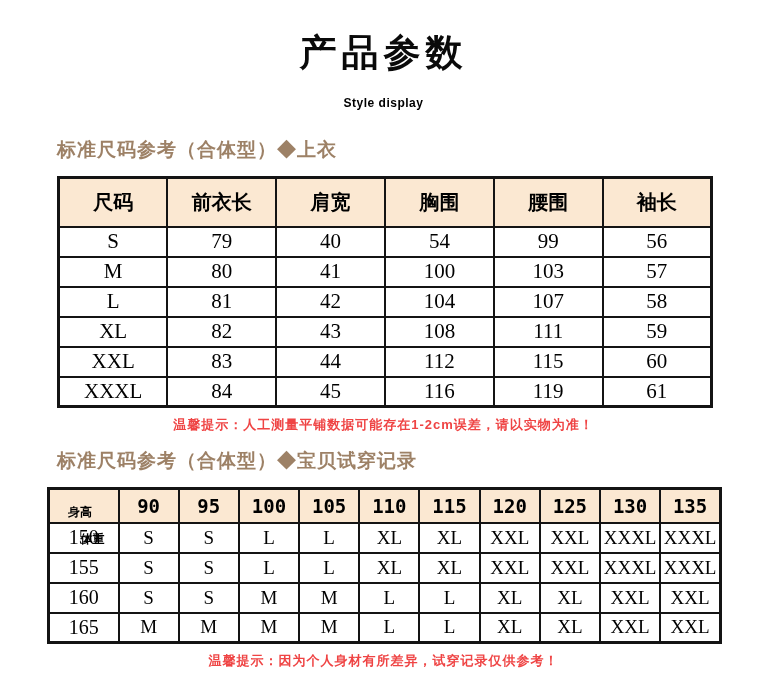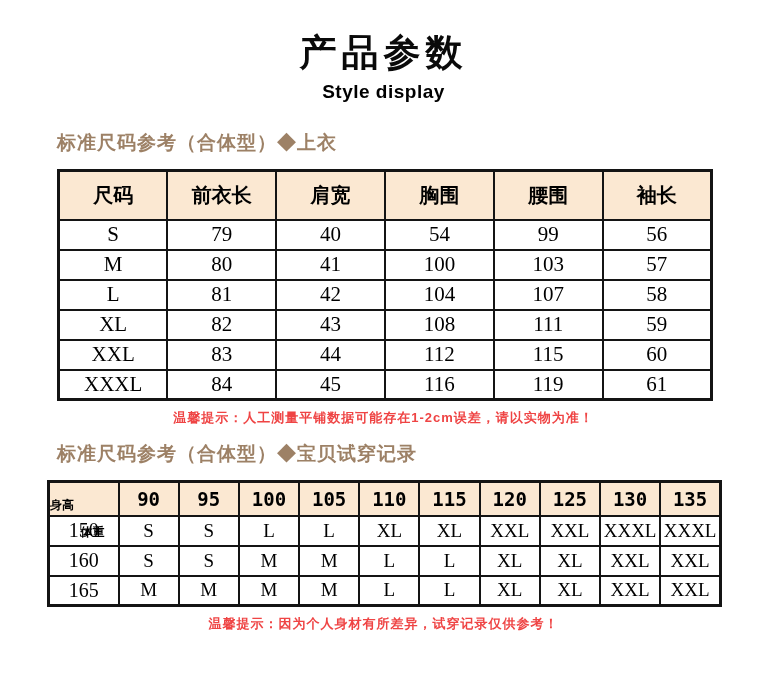--- a/index.html
+++ b/index.html
@@ -13,23 +13,23 @@
   .page-title {
     padding-top:28px;
     text-align:center;
     font-size:37px;
     font-weight:bold;
     letter-spacing:5px;
     color:#0a0a0a;
   }
   .page-subtitle {
     text-align:center;
-    font-size:19px;
-    font-weight:bold;
-    margin-top:3px;
+    font-size:12px;
+    font-weight:bold;
+    margin-top:18px;
     letter-spacing:0.5px;
   }
   .section-heading {
     margin:27px 0 0 57px;
     font-size:19px;
     font-weight:bold;
     color:#9d8166;
     letter-spacing:1px;
   }
   .section-heading.second { margin-top:14px; }
@@ -91,21 +91,21 @@
         rgba(0,0,0,0) 48.8%, #141414 48.8%, #141414 52.2%, rgba(0,0,0,0) 52.2%),
       #fbe8d2;
   }
   th.corner .corner-tr {
     position:absolute; top:1px; right:13px;
     font-size:12px; font-weight:bold;
     font-family:"Liberation Sans", sans-serif;
     margin-top:40px;
   }
   th.corner .corner-bl {
-    position:absolute; bottom:1px; left:0;
+    position:absolute; bottom:1px; left:18px;
     font-size:12px; font-weight:bold;
     font-family:Liberation Serif, serif;
   }
   .note {
     margin-top:8px;
     text-align:center;
     font-size:13px;
     font-weight:bold;
     color:#ef4444;
     letter-spacing:1px;
@@ -226,20 +226,33 @@
         <td>L</td>
         <td>L</td>
         <td>XL</td>
         <td>XL</td>
         <td>XXL</td>
         <td>XXL</td>
         <td>XXXL</td>
         <td>XXXL</td>
       </tr>
       <tr>
+        <td class="row-head">155</td>
+        <td>S</td>
+        <td>S</td>
+        <td>L</td>
+        <td>L</td>
+        <td>XL</td>
+        <td>XL</td>
+        <td>XXL</td>
+        <td>XXL</td>
+        <td>XXXL</td>
+        <td>XXXL</td>
+      </tr>
+      <tr>
         <td class="row-head">160</td>
         <td>S</td>
         <td>S</td>
         <td>M</td>
         <td>M</td>
         <td>L</td>
         <td>L</td>
         <td>XL</td>
         <td>XL</td>
         <td>XXL</td>

